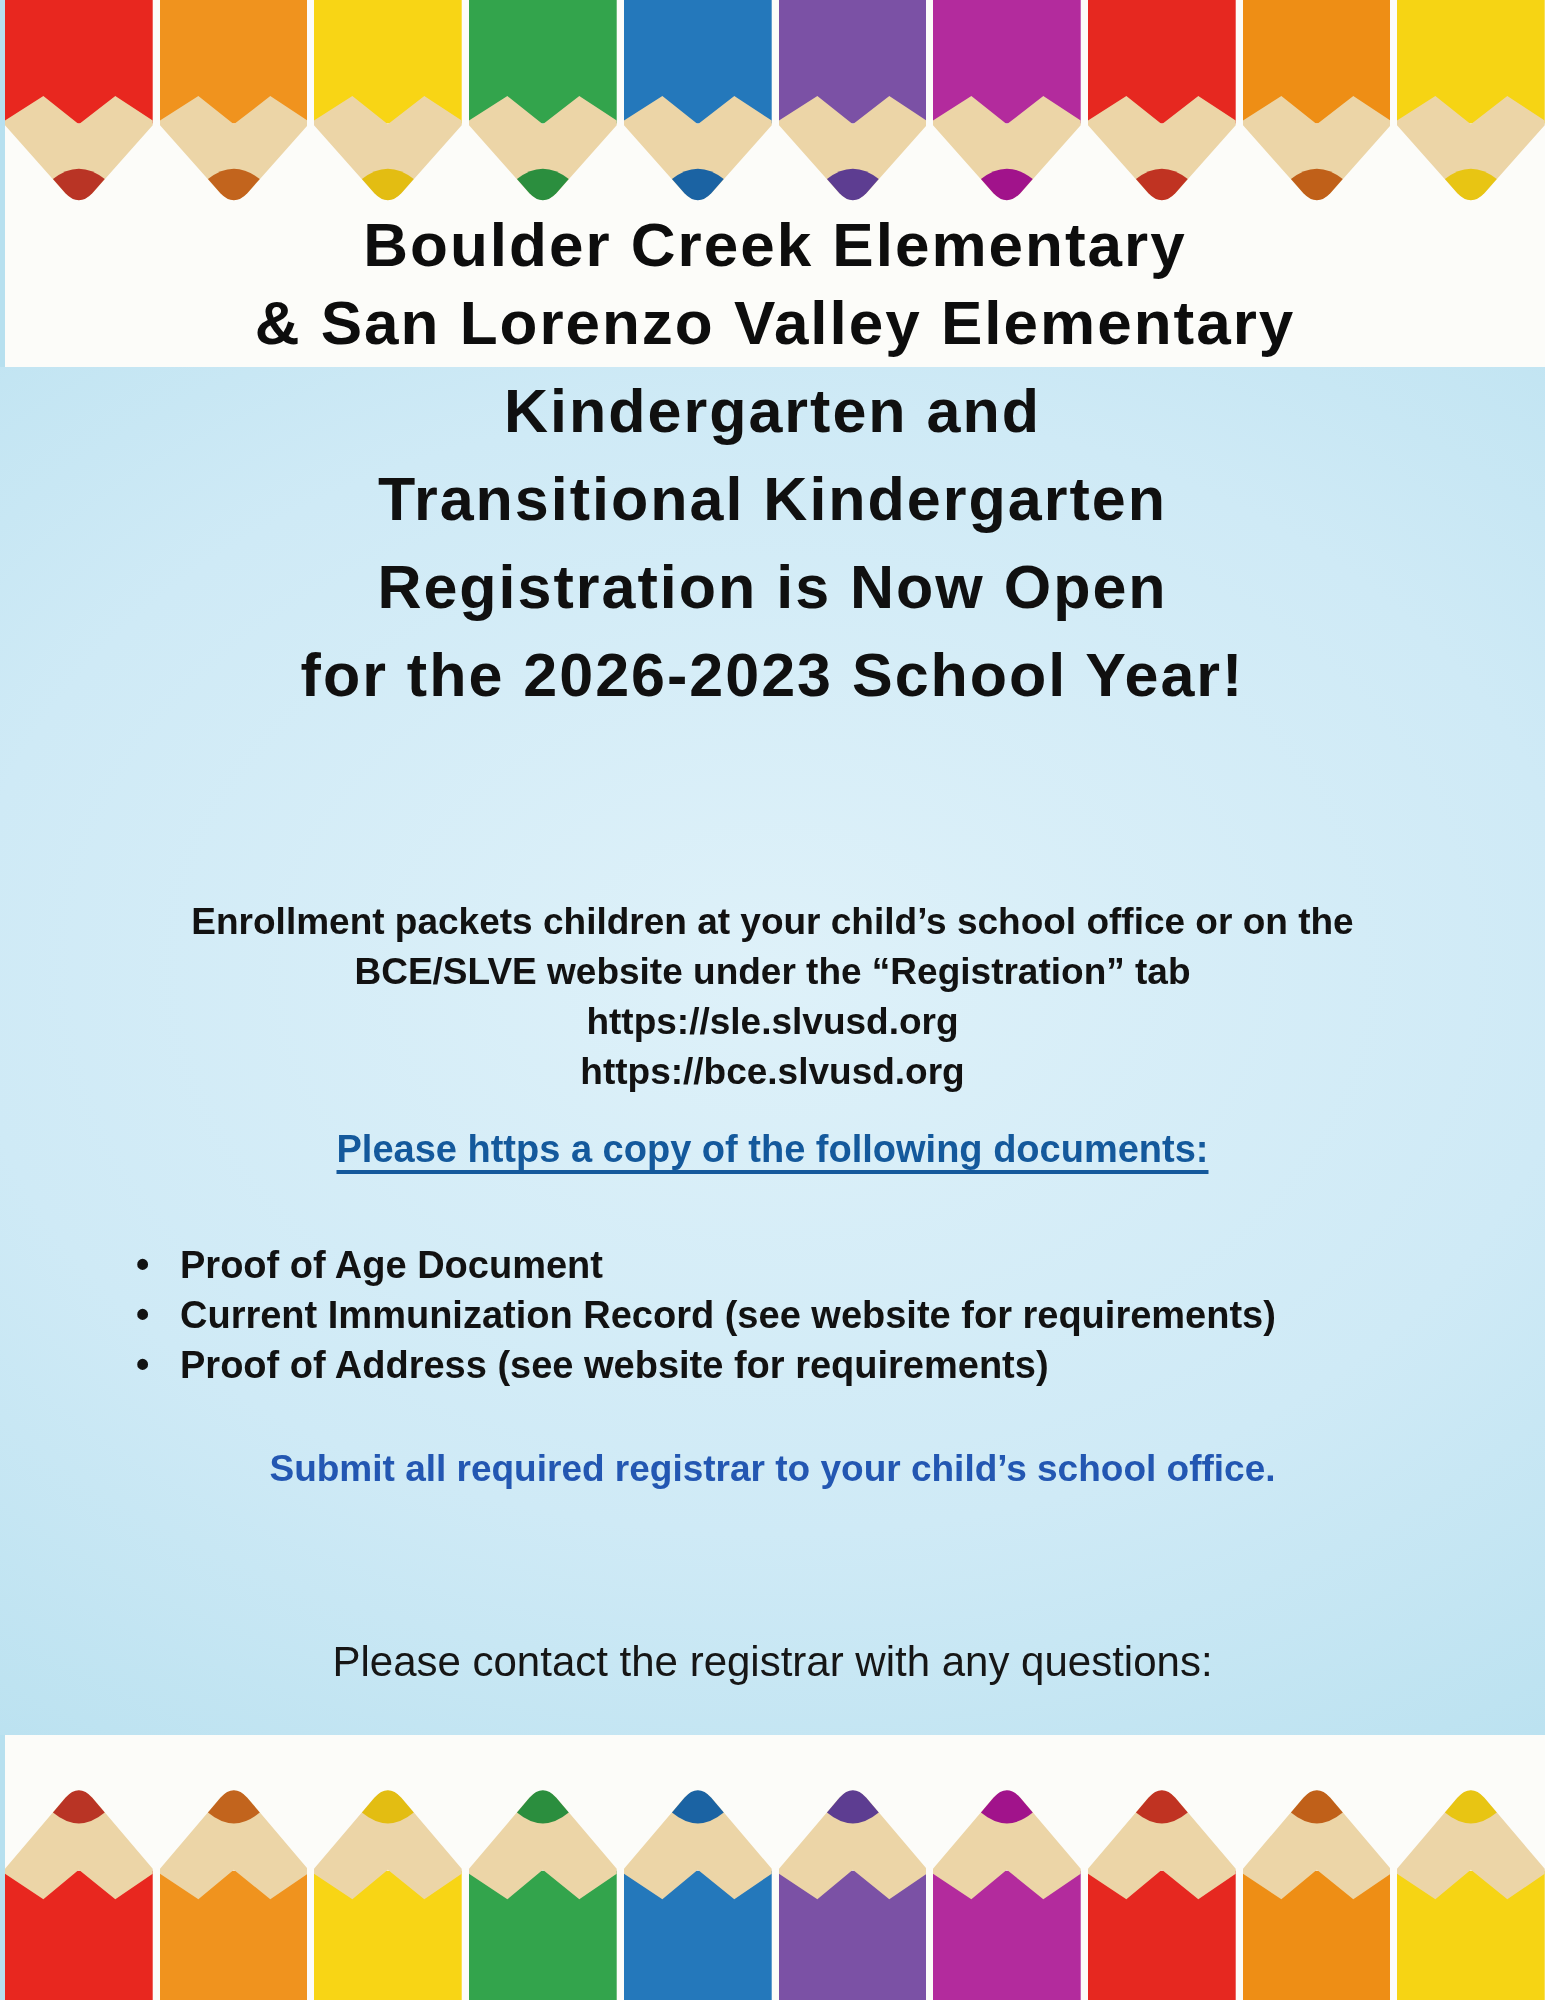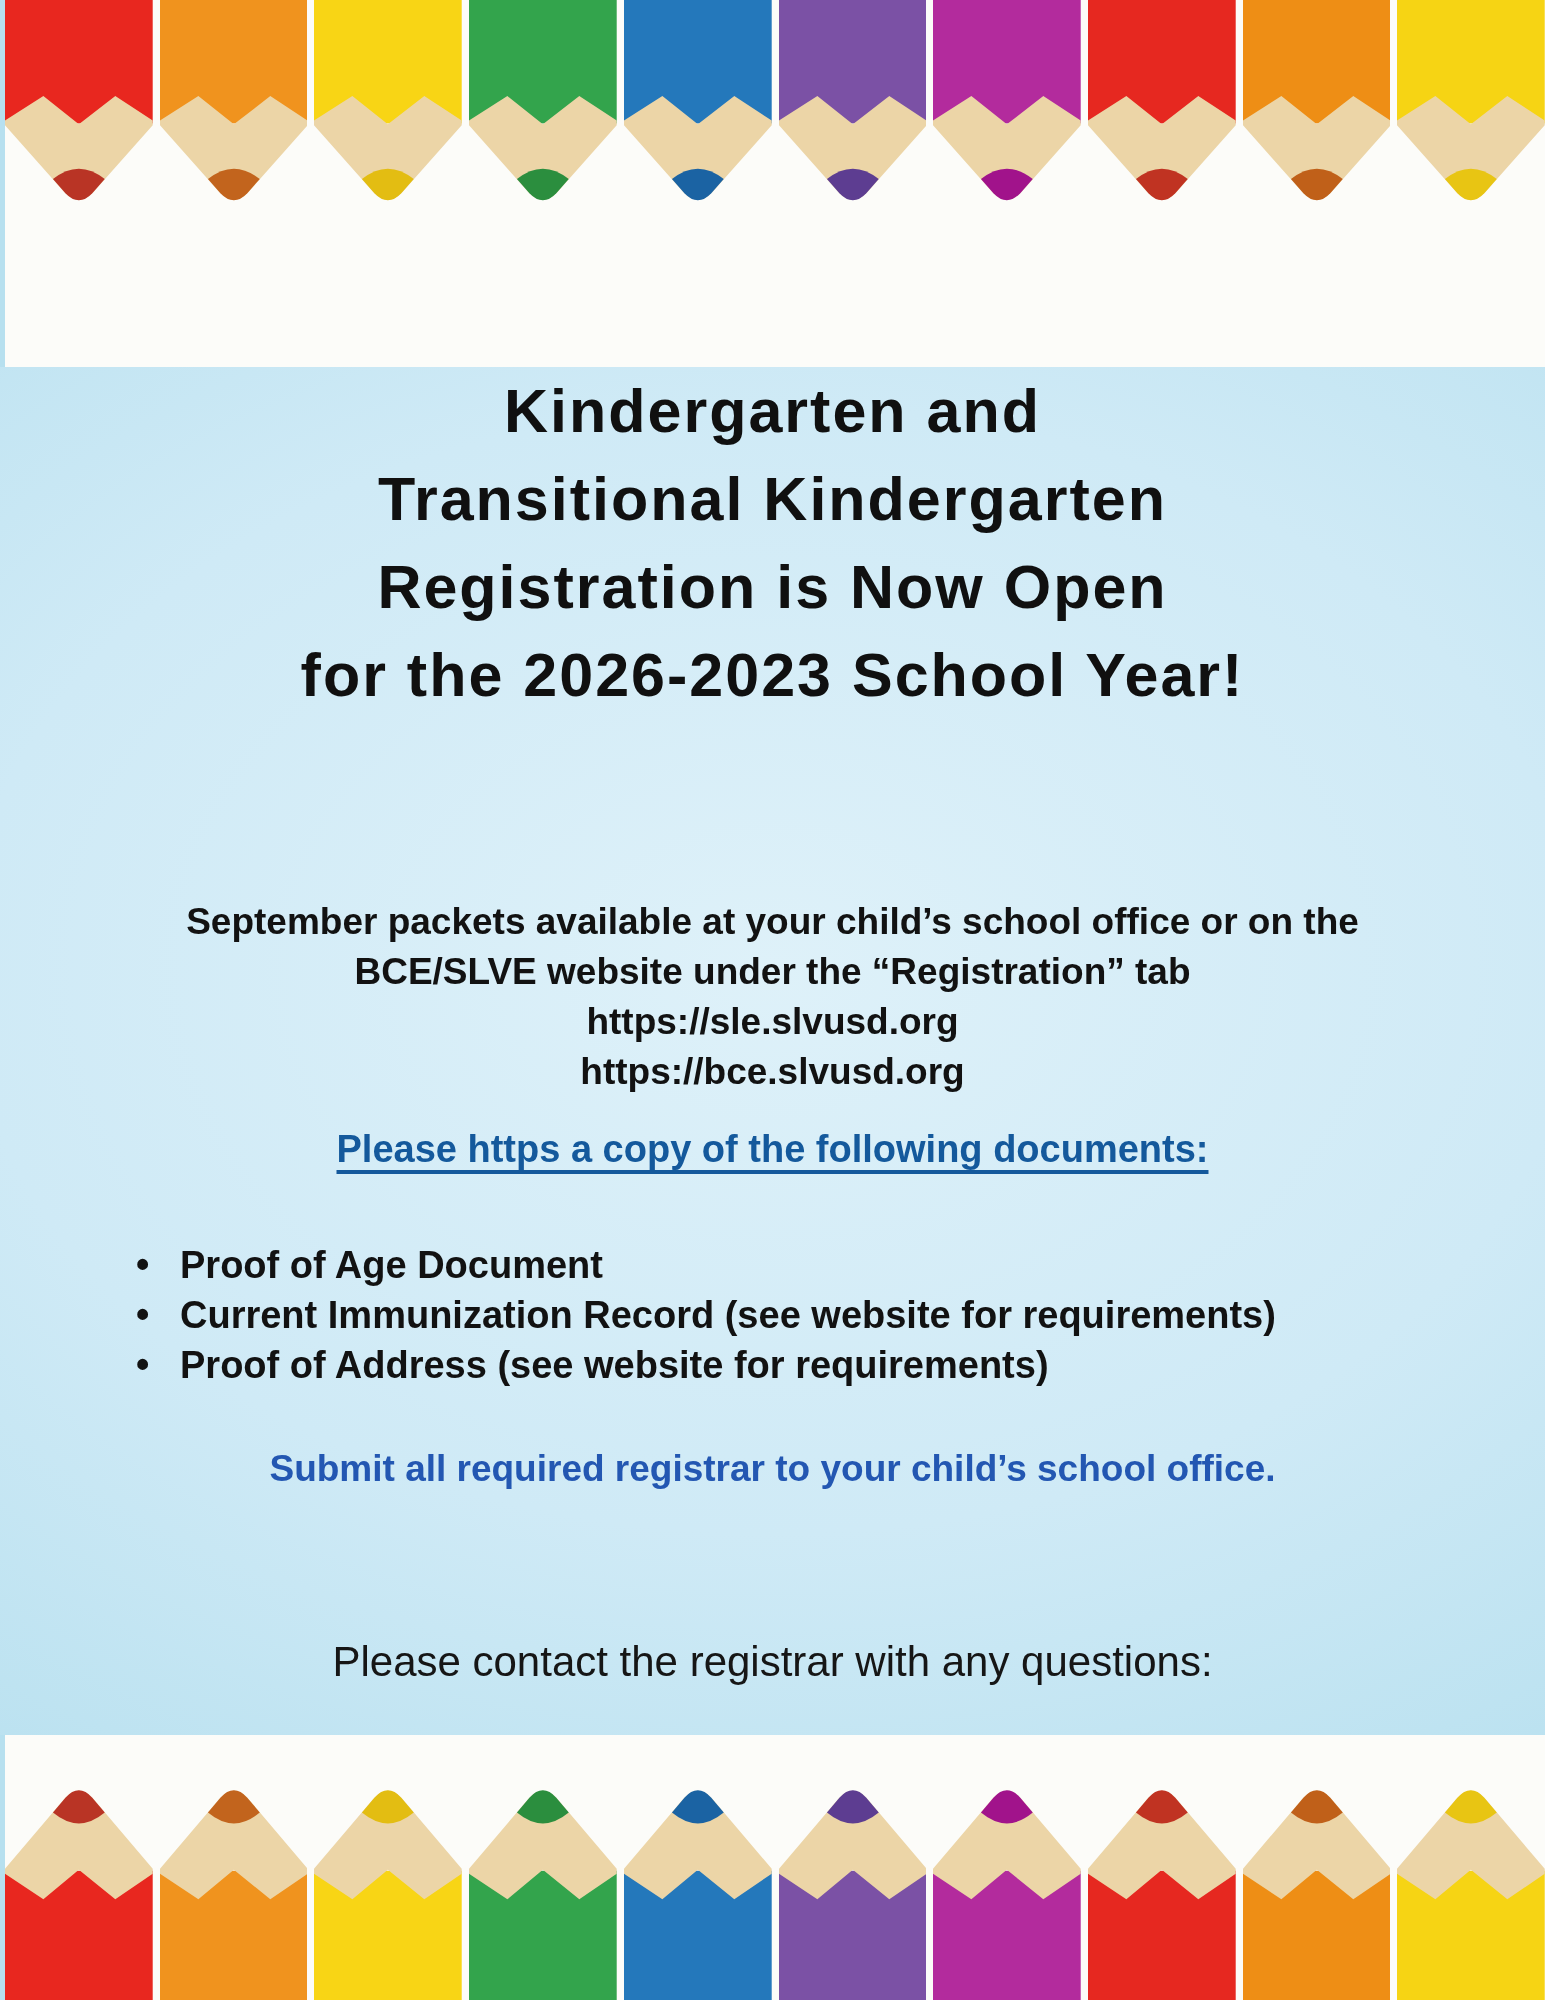--- a/index.html
+++ b/index.html
@@ -103,34 +103,38 @@
   <rect x="0" y="0" width="154" height="131" fill="#ee8e15"></rect>
   <path d="M0,128 L40,102 L77,132 L115,102 L154,128 L154,133 L92,204 Q77,220 62,204 L0,133 Z" fill="#ecd5a7"></path>
   <path d="M50,190 Q77,168 104,190 L91,205 Q77,220 63,205 Z" fill="#c06019"></path>
 </svg>
         <svg class="pencil" viewBox="0 0 154 225" preserveAspectRatio="none" xmlns="http://www.w3.org/2000/svg">
   <rect x="0" y="0" width="154" height="131" fill="#f6d414"></rect>
   <path d="M0,128 L40,102 L77,132 L115,102 L154,128 L154,133 L92,204 Q77,220 62,204 L0,133 Z" fill="#ecd5a7"></path>
   <path d="M50,190 Q77,168 104,190 L91,205 Q77,220 63,205 Z" fill="#e8c513"></path>
 </svg>
       </div>
+    <h1 class="title">
+      <div>Boulder Creek Elementary</div>
+      <div>&amp; San Lorenzo Valley Elementary</div>
+    </h1>
   </div>
 
   <div class="band band-mid">
 
     <div class="headline">
       <div>Kindergarten and</div>
       <div>Transitional Kindergarten</div>
       <div>Registration is Now Open</div>
       <div>for the 2026-2023 School Year!</div>
     </div>
 
 
     <div class="enrollment">
-      <div>September packets available at your child’s school office or on the</div>
+      <div>Enrollment packets children at your child’s school office or on the</div>
       <div>BCE/SLVE website under the “Registration” tab</div>
       <div>https://sle.slvusd.org</div>
       <div>https://bce.slvusd.org</div>
     </div>
 
     <div class="docs-heading">Please https a copy of the following documents:</div>
 
     <ul class="doc-list">
       <li>Proof of Age Document</li>
       <li>Current Immunization Record (see website for requirements)</li>

